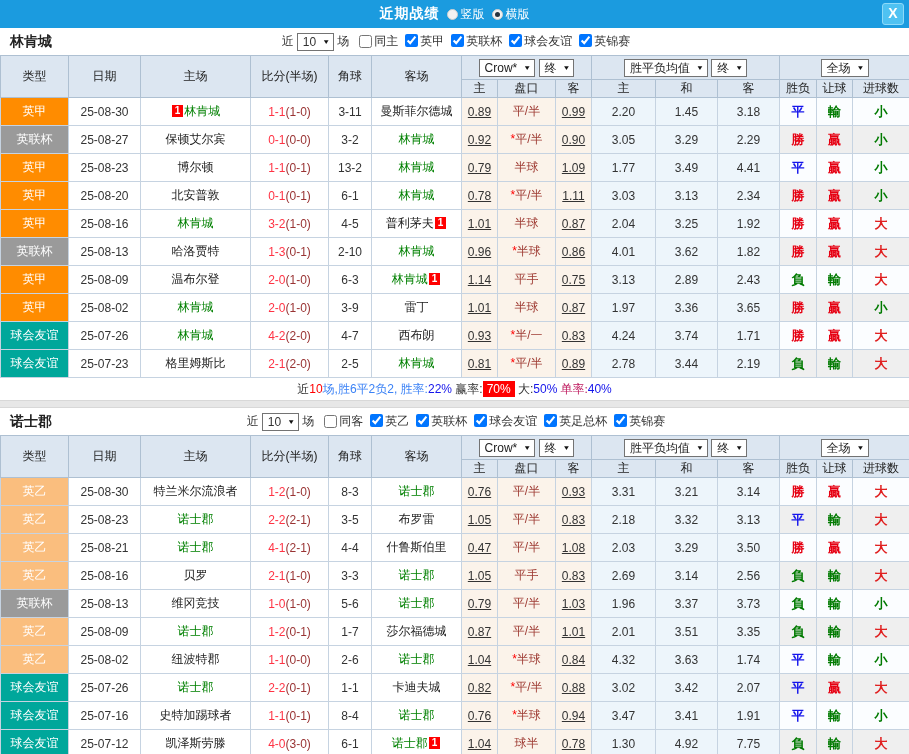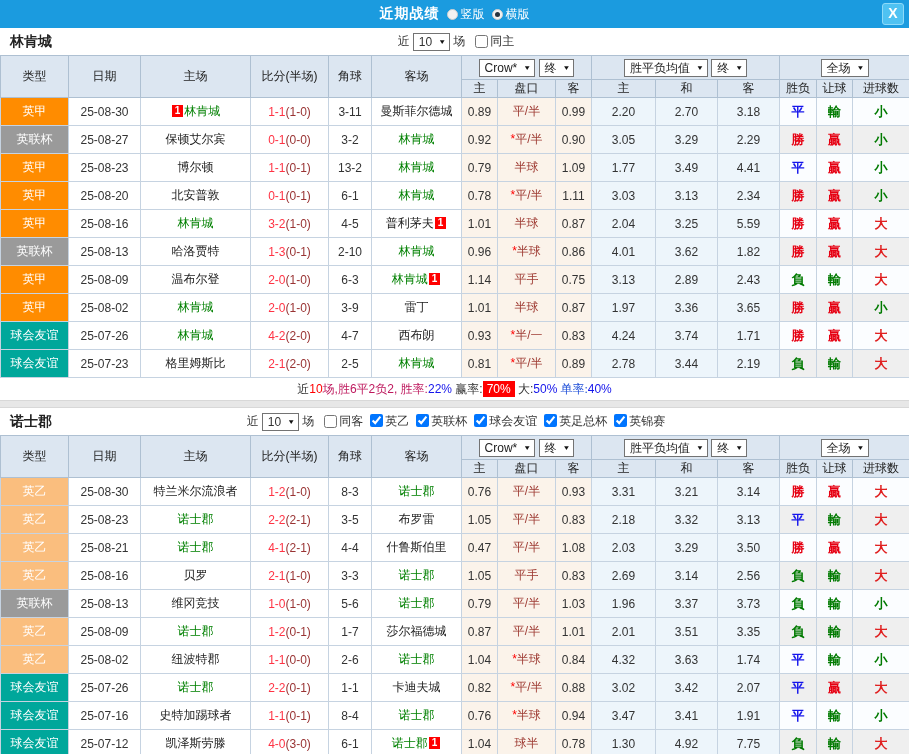--- a/index.html
+++ b/index.html
@@ -36,21 +36,21 @@
   thead th{ background:#dce6f1; font-weight:normal; color:#222; border-color:#aec0d2; }
   thead tr.hr1 th{ height:24px; }
   thead tr.hr2 th{ height:18px; }
   tbody td{ height:28px; }
   td.cell-league{ color:#fff; }
   .focus{ color:#008000; }
   .opp{ color:#222; }
   .badge{ display:inline-block; background:#f00; color:#fff; font-size:10px; font-weight:bold;
     line-height:12px; padding:0 3px; margin:0 1px; vertical-align:1px; }
   .ft{ color:#ff3344; } .ht{ color:#993333; }
-  td.cell-crow{ background:#fbf3ea; color:#333; }
+  td.cell-crow{ background:#fbf3ea; color:#333;text-decoration:underline; }
   td.cell-line{ background:#fbf3ea; color:#9e3b33; }
   .star{ color:#f00; }
   td.cell-euro{ background:#edf5fb; color:#333; }
   td.cell-res{ font-family:"Liberation Serif","DejaVu Serif",serif; font-weight:bold; font-size:13px; background:#fbfdff; }
   tbody tr:nth-child(even) td.cell-res{ background:#efefef; }
   
   .summary{ height:22px; display:flex; align-items:center; justify-content:center; font-size:12px; }
   .summary span{ white-space:pre; }
   .sep{ height:8px; background:#e7e7e7; border-top:1px solid #d8d8d8; border-bottom:1px solid #d8d8d8; }
 </style>
@@ -76,20 +76,21 @@
       <span class="team-name">林肯城</span>
       <span class="filter">
         <span class="lbl">近</span>
         <span class="selbox">
           <span class="cnt">10</span>
             <span class="car">▼</span>
         </span>
         <span class="lbl">场</span>
         <input type="checkbox" style="">
         <span class="chk-lbl">同主</span>
+        <span class="league-checks"><input type="checkbox" checked="" style=""><span class="chk-lbl">英甲</span><input type="checkbox" checked="" style=""><span class="chk-lbl">英联杯</span><input type="checkbox" checked="" style=""><span class="chk-lbl">球会友谊</span><input type="checkbox" checked="" style=""><span class="chk-lbl">英锦赛</span></span>
       </span>
     </div>
     <table>
       <colgroup>
         <col style="width:68px">
           <col style="width:72px">
           <col style="width:110px">
           <col style="width:78px">
         <col style="width:43px">
           <col style="width:90px">
@@ -155,21 +156,21 @@
             <td class="cell-league" style="background: rgb(255, 140, 0);">英甲</td>
             <td class="cell-date">25-08-30</td>
             <td class="cell-team"><span class="badge">1</span><span class="focus">林肯城</span></td>
             <td class="cell-score"><span class="ft">1-1</span><span class="ht">(1-0)</span></td>
             <td class="cell-corner">3-11</td>
             <td class="cell-team"><span class="opp">曼斯菲尔德城</span></td>
             <td class="cell-crow">0.89</td>
             <td class="cell-line"><span>平/半</span></td>
             <td class="cell-crow">0.99</td>
             <td class="cell-euro">2.20</td>
-            <td class="cell-euro">2.70</td>
+            <td class="cell-euro">1.45</td>
             <td class="cell-euro">3.18</td>
             <td class="cell-res" style="color: rgb(20, 20, 235);">平</td>
             <td class="cell-res" style="color: rgb(0, 122, 0);">輸</td>
             <td class="cell-res" style="color: rgb(0, 122, 0);">小</td>
           </tr>
           <tr>
             <td class="cell-league" style="background: rgb(154, 154, 154);">英联杯</td>
             <td class="cell-date">25-08-27</td>
             <td class="cell-team"><span class="opp">保顿艾尔宾</span></td>
             <td class="cell-score"><span class="ft">0-1</span><span class="ht">(0-0)</span></td>
@@ -224,21 +225,21 @@
             <td class="cell-date">25-08-16</td>
             <td class="cell-team"><span class="focus">林肯城</span></td>
             <td class="cell-score"><span class="ft">3-2</span><span class="ht">(1-0)</span></td>
             <td class="cell-corner">4-5</td>
             <td class="cell-team"><span class="opp">普利茅夫</span><span class="badge">1</span></td>
             <td class="cell-crow">1.01</td>
             <td class="cell-line"><span>半球</span></td>
             <td class="cell-crow">0.87</td>
             <td class="cell-euro">2.04</td>
             <td class="cell-euro">3.25</td>
-            <td class="cell-euro">5.59</td>
+            <td class="cell-euro">1.92</td>
             <td class="cell-res" style="color: rgb(230, 0, 18);">勝</td>
             <td class="cell-res" style="color: rgb(230, 0, 18);">贏</td>
             <td class="cell-res" style="color: rgb(224, 32, 32);">大</td>
           </tr>
           <tr>
             <td class="cell-league" style="background: rgb(154, 154, 154);">英联杯</td>
             <td class="cell-date">25-08-13</td>
             <td class="cell-team"><span class="opp">哈洛贾特</span></td>
             <td class="cell-score"><span class="ft">1-3</span><span class="ht">(0-1)</span></td>
             <td class="cell-corner">2-10</td>
@@ -319,27 +320,27 @@
             <td class="cell-euro">2.19</td>
             <td class="cell-res" style="color: rgb(0, 122, 0);">負</td>
             <td class="cell-res" style="color: rgb(0, 122, 0);">輸</td>
             <td class="cell-res" style="color: rgb(224, 32, 32);">大</td>
           </tr>
         </tbody>
     </table>
     <div class="summary">
         <span style="color: rgb(51, 51, 51);">近</span>
         <span style="color: rgb(255, 0, 0);">10</span>
-        <span style="color: #be185d;">场,胜6平2负2, 胜率:</span>
+        <span style="color: #3b82f6;">场,胜6平2负2, 胜率:</span>
         <span style="color: rgb(20, 20, 235);">22%</span>
         <span style="color: rgb(51, 51, 51);"> 赢率:</span>
         <span style="color: rgb(255, 255, 255); background: rgb(255, 0, 0); padding: 1px 4px;">70%</span>
         <span style="color: rgb(51, 51, 51);"> 大:</span>
         <span style="color: rgb(20, 20, 235);">50%</span>
-        <span style="color: #1d4ed8; font-family: Liberation Serif, serif;"> 单率:</span>
+        <span style="color: #be185d; font-family: Liberation Serif, serif;"> 单率:</span>
         <span style="color: rgb(20, 20, 235);">40%</span>
       </div>
   </div>
 <div class="sep"></div>
   <div class="section">
     <div class="team-row">
       <span class="team-name">诺士郡</span>
       <span class="filter">
         <span class="lbl">近</span>
         <span class="selbox">

